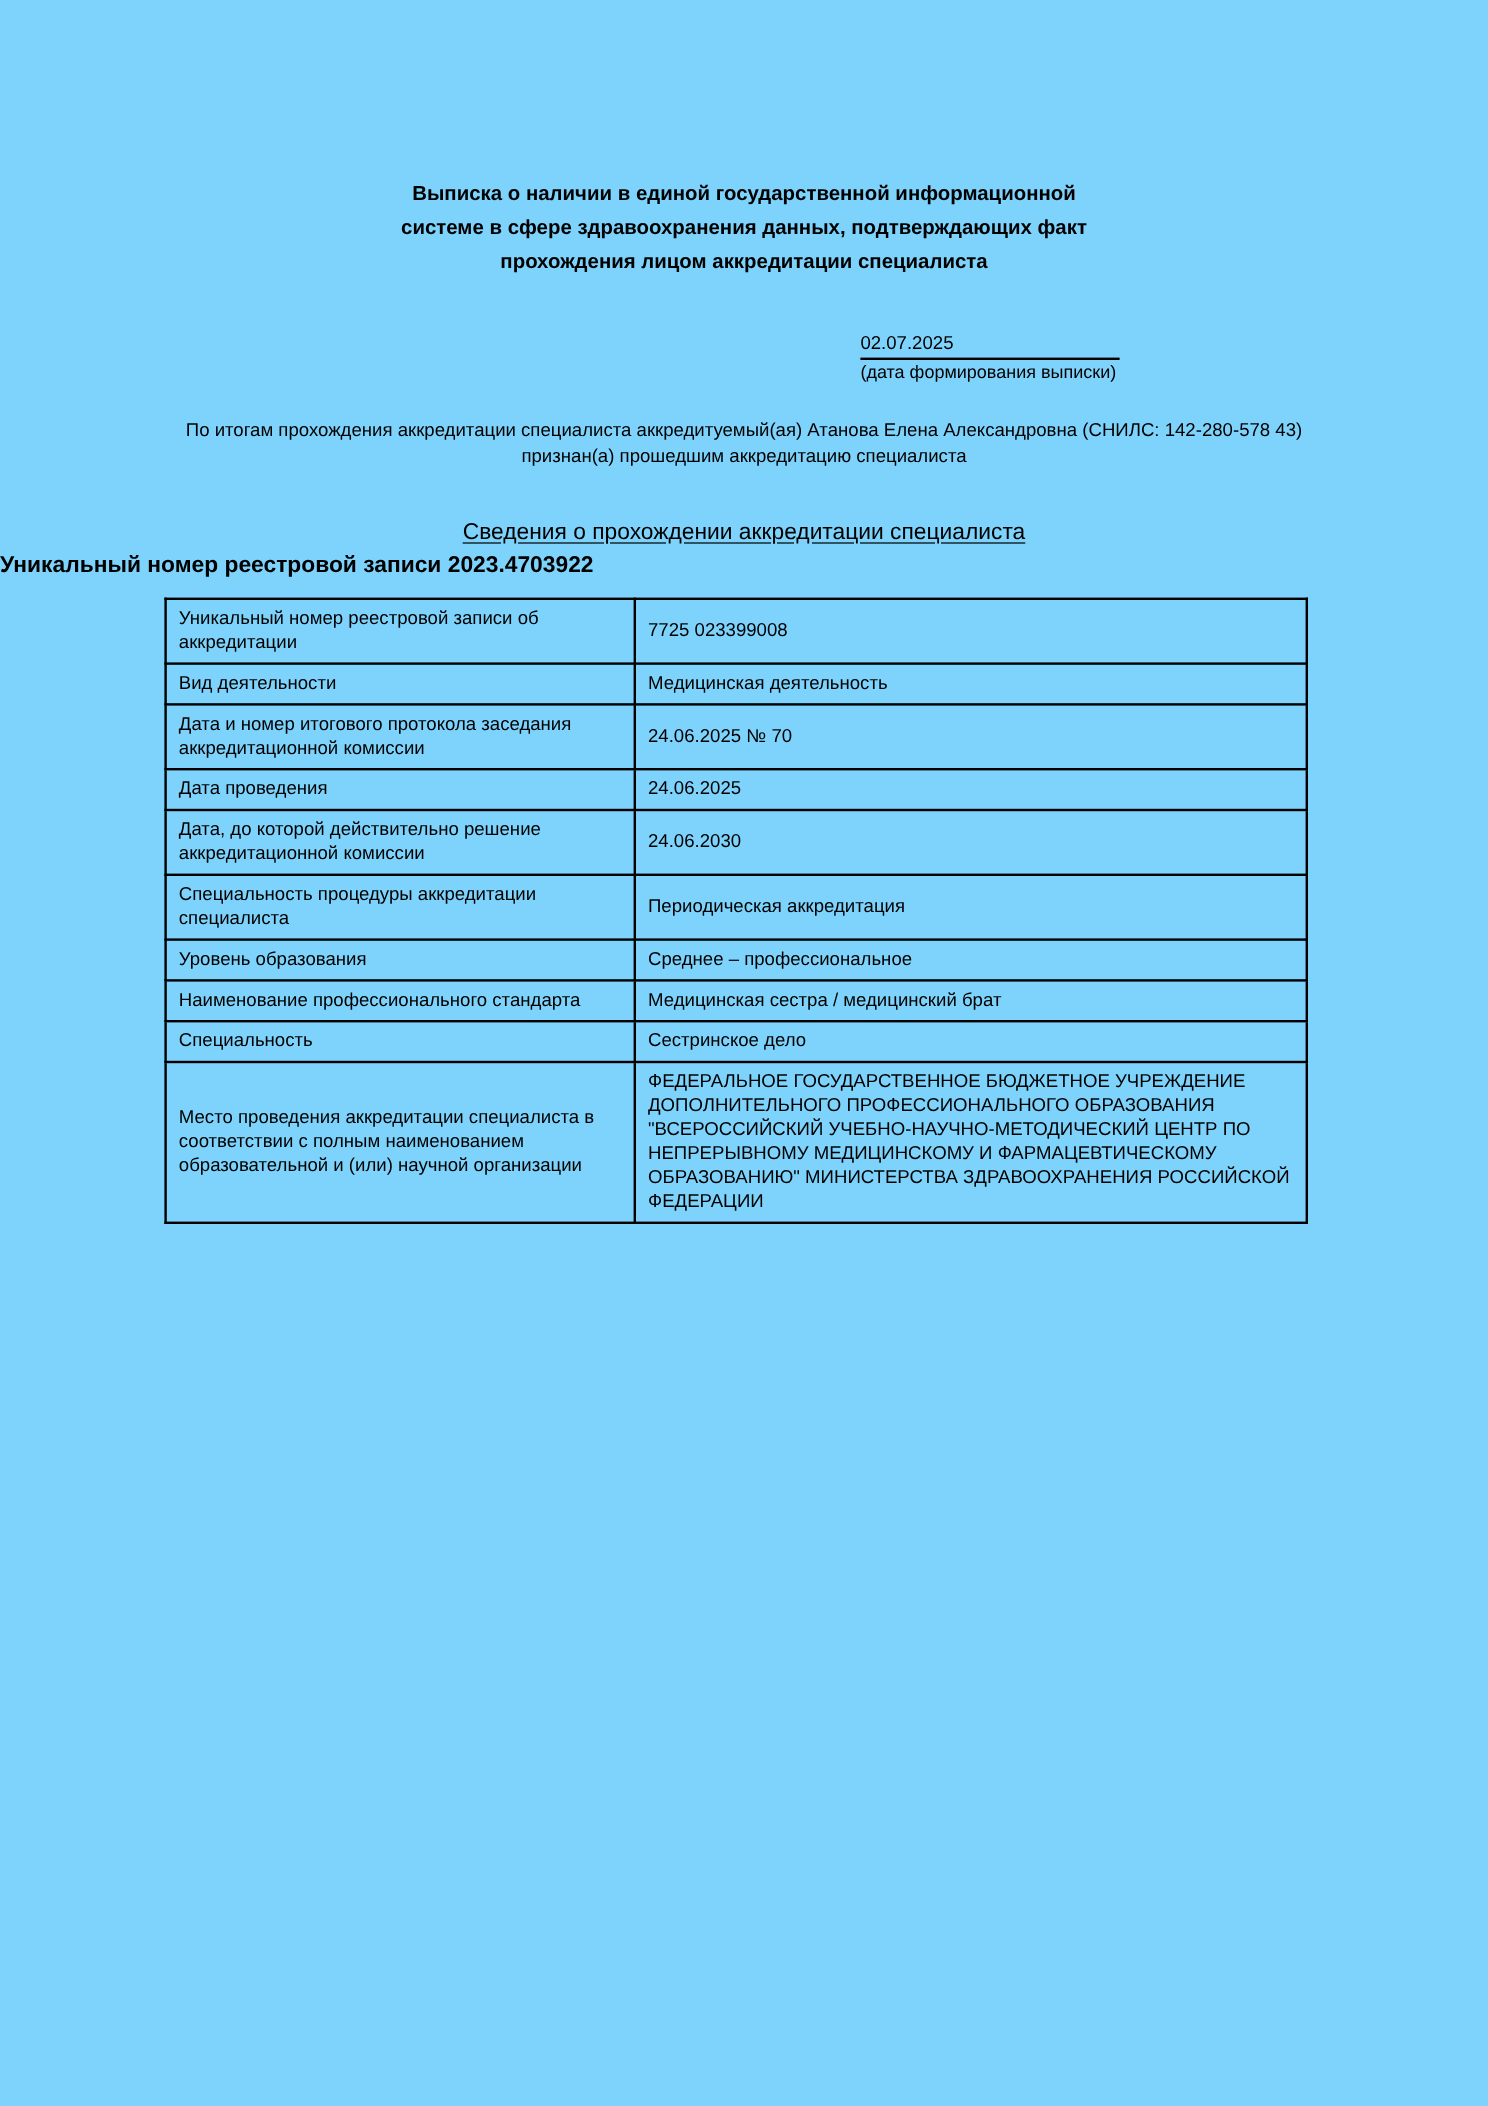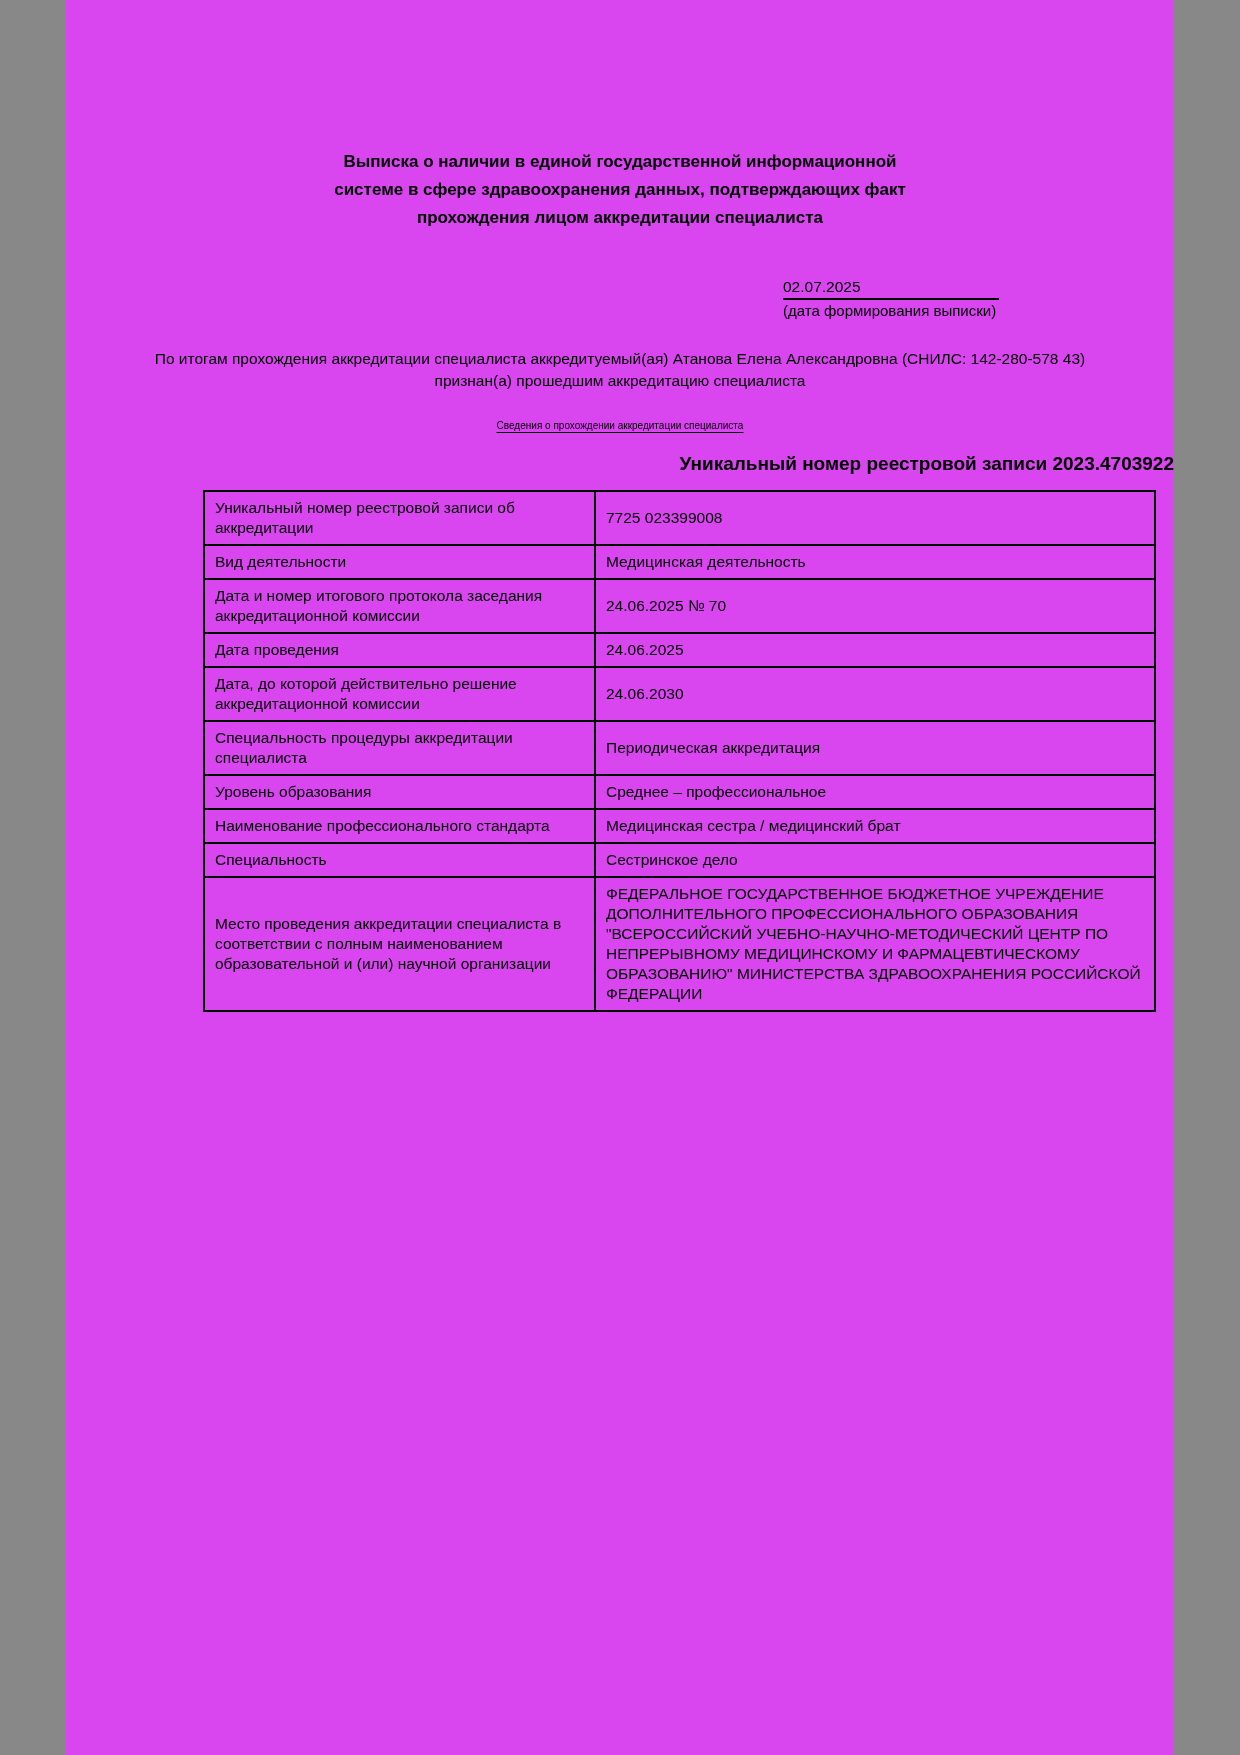--- a/index.html
+++ b/index.html
@@ -1,22 +1,22 @@
 <!DOCTYPE html>
 <html><head>
 <meta charset="utf-8">
 <style>
   * { margin: 0; padding: 0; box-sizing: border-box; }
   html, body { background: #888; }
   .page {
     position: relative;
-    width: 1108px;
+    width: 1240px;
     height: 1755px;
     margin: 0 auto;
-    background: #d946ef;
+    background: #7dd3fc;
     color: #000000;
     font-family: "Liberation Sans", "DejaVu Sans", sans-serif;
     overflow: hidden;
   }
   .doc-title {
     padding-top: 148px;
     text-align: center;
     font-weight: bold;
     font-size: 17px;
     line-height: 28px;
@@ -40,30 +40,30 @@
     padding-top: 2px;
   }
   .intro-paragraph {
     margin: 28px auto 0 auto;
     max-width: 940px;
     text-align: center;
     font-size: 15.5px;
     line-height: 22px;
   }
   .section-heading {
-    margin-top: 24px;
+    margin-top: 42px;
     text-align: center;
-    font-size: 10px;
+    font-size: 19px;
     line-height: 20px;
     text-decoration: underline;
     text-underline-offset: 3px;
   }
   .record-heading {
-    margin-top: 16px;
-    text-align: right;
+    margin-top: 6px;
+    text-align: left;
     font-weight: bold;
     font-size: 19px;
     line-height: 24px;
   }
   table.acc-table {
     margin-top: 14px;
     margin-left: 137px;
     width: 951px;
     border-collapse: collapse;
     table-layout: fixed;

